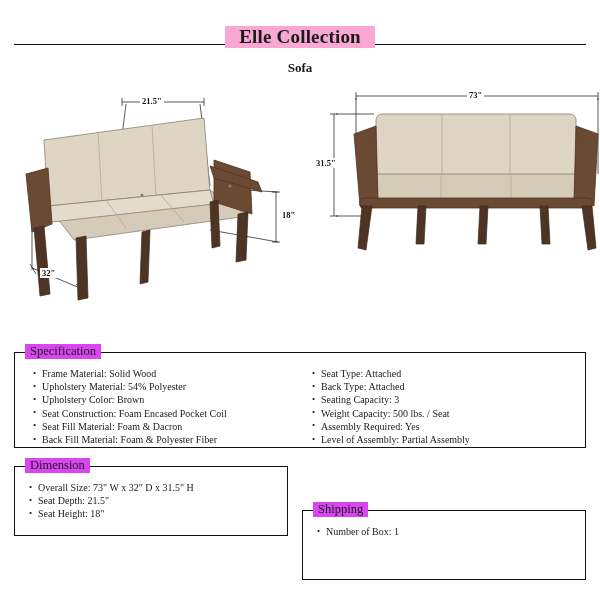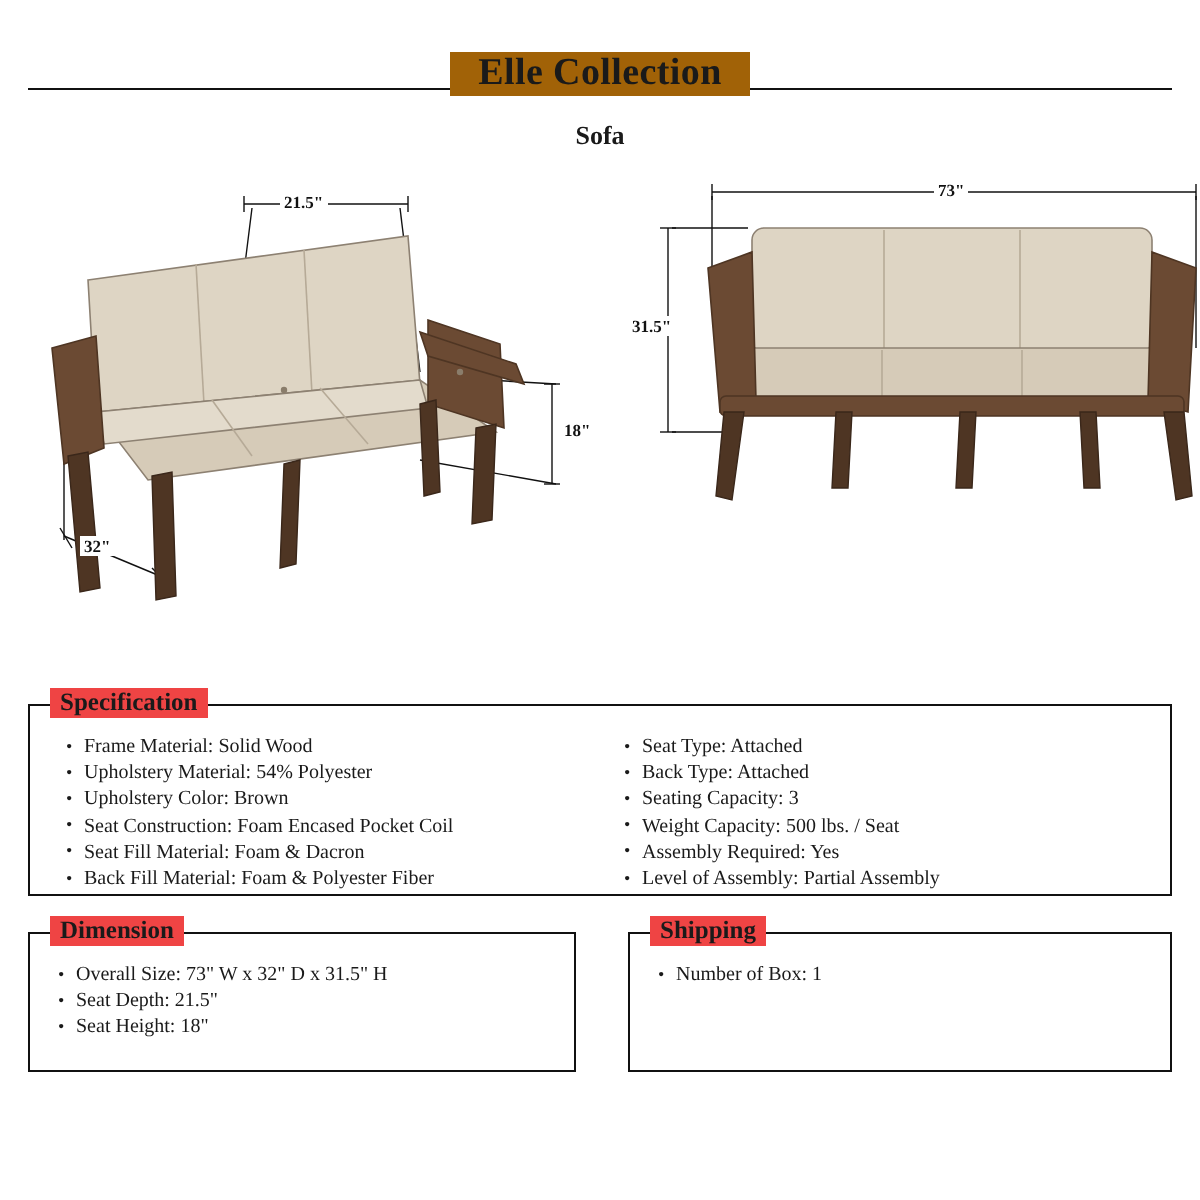--- a/index.html
+++ b/index.html
@@ -25,21 +25,21 @@
 
   
   .title {
     text-align: center;
     font-size: 19px;
     font-weight: bold;
     letter-spacing: 0.2px;
     margin: 26px 0 0 0;
     position: relative;
     z-index: 2;
-    background: #a16207;
+    background: #f9a8d4;
     display: inline-block;
     padding: 0 14px;
   }
   .title-wrap {
     position: relative;
     text-align: center;
     margin-top: 0;
   }
   .title-rule {
     position: absolute;
@@ -88,24 +88,24 @@
   }
   .box {
     position: relative;
     border: 1px solid #111;
     box-sizing: border-box;
   }
   .box-legend {
     position: absolute;
     top: -9px;
     left: 10px;
-    background: #ef4444;
+    background: #d946ef;
     padding: 0 5px;
     font-size: 12.5px;
-    font-weight: bold;
+    font-weight: normal;
   }
   .spec-box {
     height: 96px;
     padding: 14px 6px 6px 6px;
     display: flex;
   }
   .spec-col {
     width: 50%;
     box-sizing: border-box;
     padding-left: 12px;
@@ -126,33 +126,34 @@
     content: "\2022";
     position: absolute;
     left: 0;
     top: -0.5px;
     font-size: 9px;
   }
 
   .lower-row {
     display: flex;
     margin-top: 18px;
-    gap: 26px;
+    gap: 14px;
   }
   .dim-box {
     width: 274px;
     height: 70px;
     padding: 14px 6px 6px 14px;
     box-sizing: border-box;
   }
   .ship-box {
     flex: 1;
     height: 70px;
     padding: 14px 6px 6px 14px;
     box-sizing: border-box;
+    margin-top: 44px;
   }
 
   
   svg { display: block; }
 </style>
 </head>
 <body>
 
 <div class="page">
 

